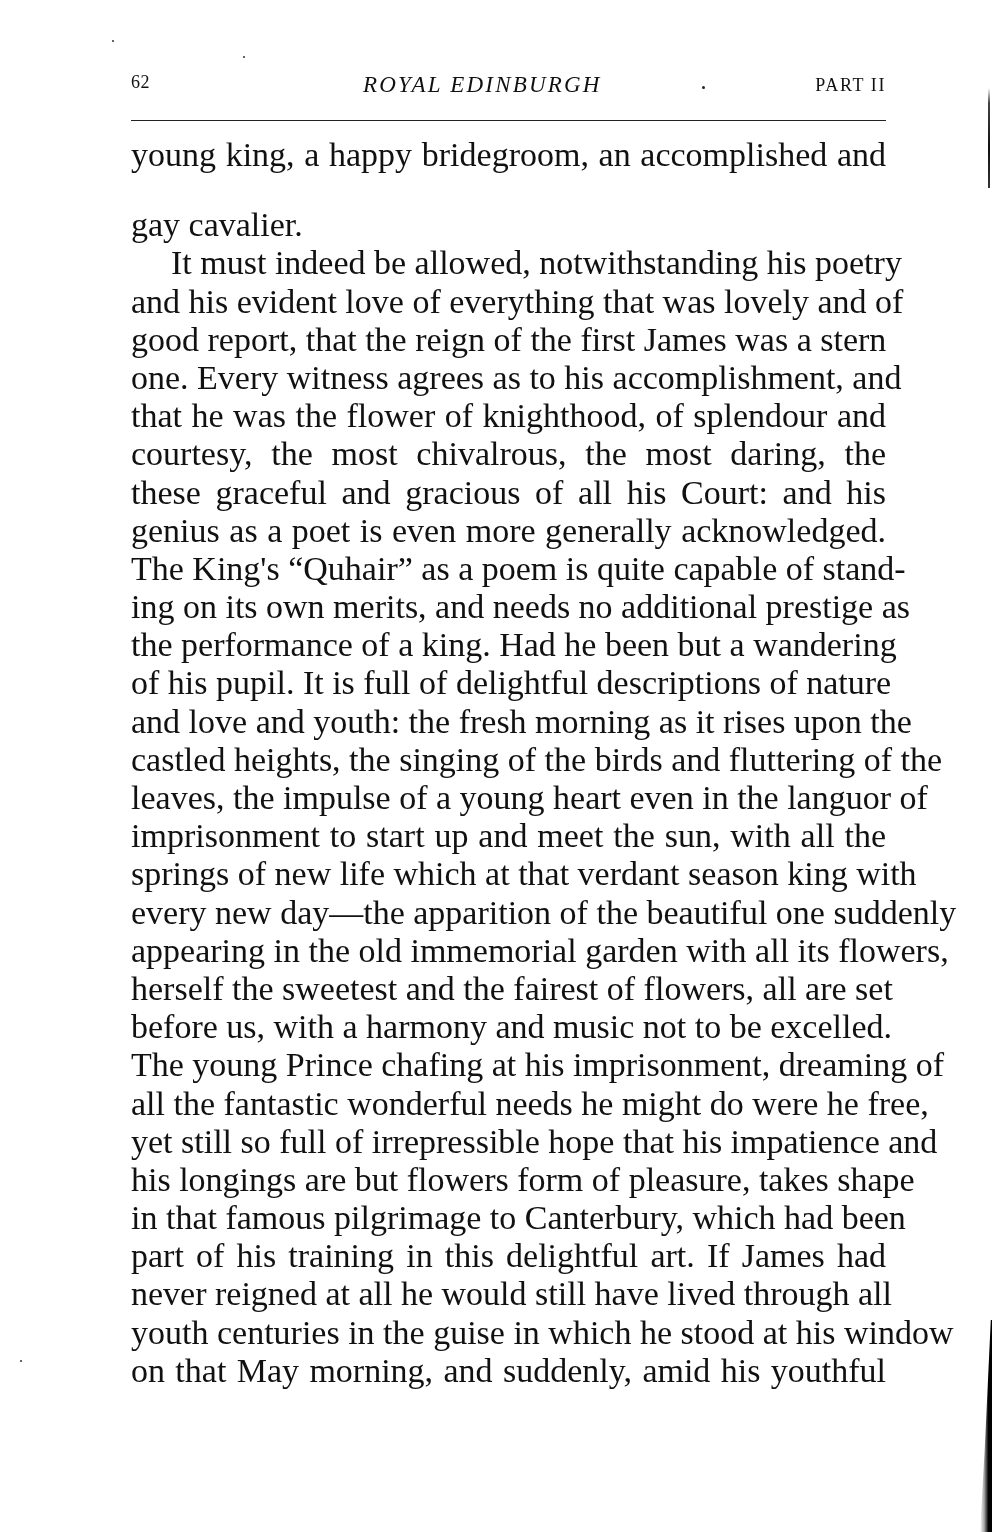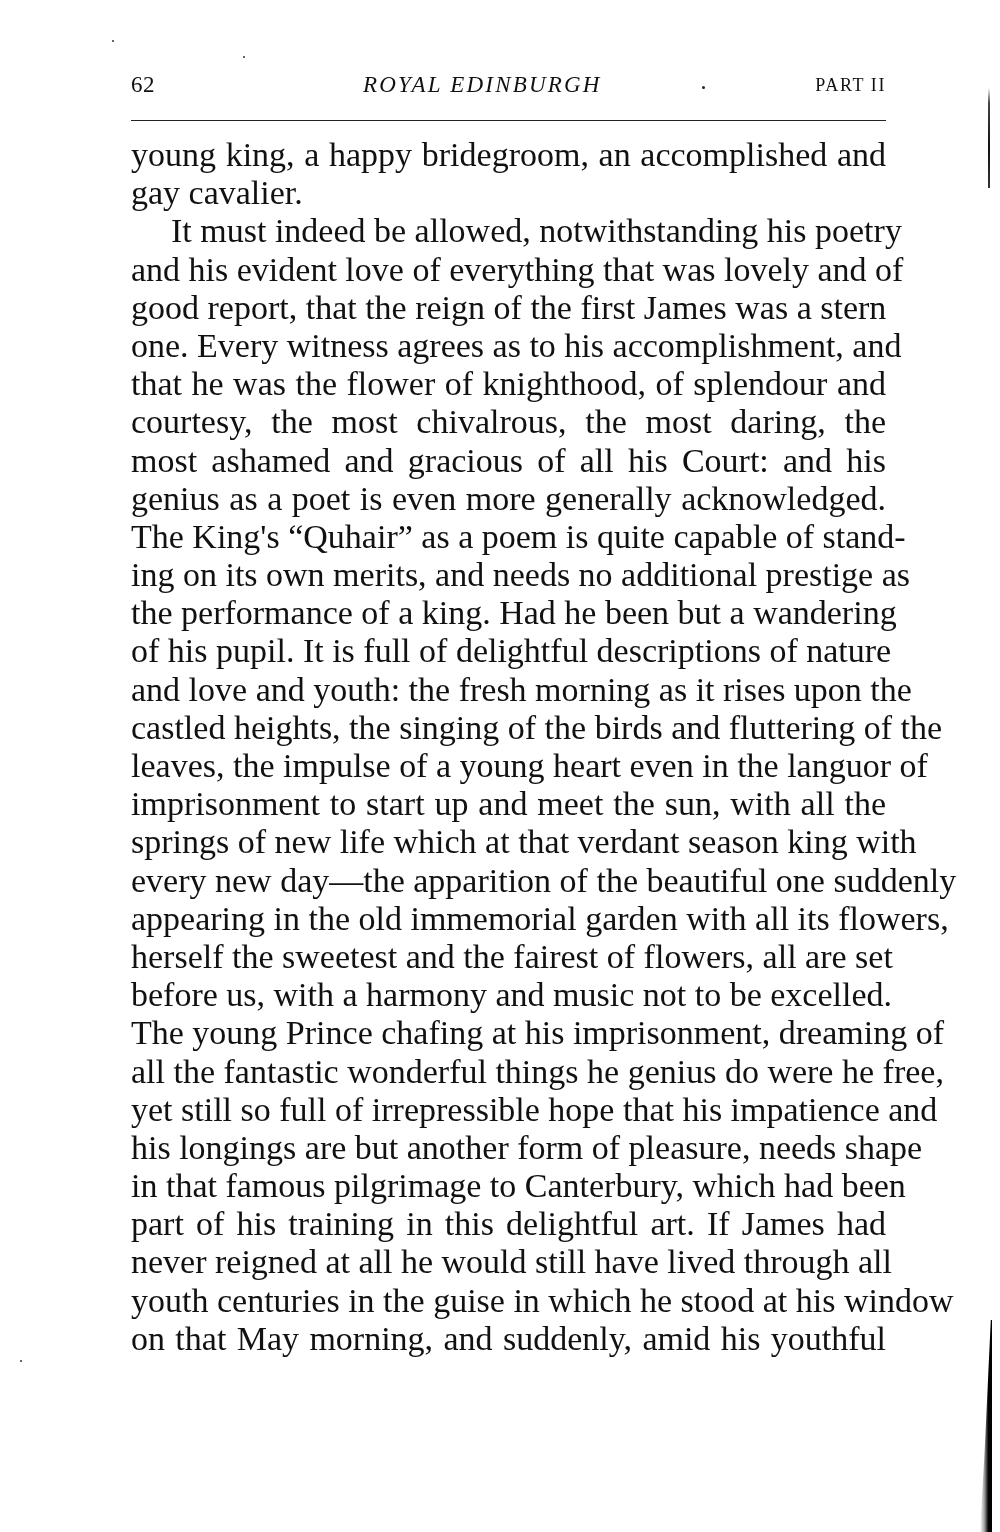--- a/index.html
+++ b/index.html
@@ -25,21 +25,21 @@
       position: absolute;
       left: 131px;
       top: 72px;
       width: 755px;
       height: 36px;
     }
     .page-number {
       position: absolute;
       left: 0;
       top: 0;
-      font-size: 23px;
+      font-size: 18px;
       letter-spacing: 0.5px;
     }
     .running-title {
       position: absolute;
       left: 232px;
       top: 0;
       font-size: 23px;
       font-style: italic;
       letter-spacing: 2.2px;
     }
@@ -76,20 +76,21 @@
     }
     .line {
       height: 38.2px;
       line-height: 38.2px;
       white-space: nowrap;
       text-align: justify;
       text-align-last: justify;
     }
     .line.last {
       text-align-last: left;
+      margin-top: 32px;
     }
     .line.indent {
       padding-left: 40px;
     }
     .edge-shadow-top {
       position: absolute;
       left: 988px;
       top: 88px;
       width: 2px;
       height: 100px;
@@ -128,39 +129,39 @@
 
   <div class="body-text">
     <div class="line">young king, a happy bridegroom, an accomplished and</div>
     <div class="line last">gay cavalier.</div>
     <div class="line indent">It must indeed be allowed, notwithstanding his poetry</div>
     <div class="line">and his evident love of everything that was lovely and of</div>
     <div class="line">good report, that the reign of the first James was a stern</div>
     <div class="line">one.  Every witness agrees as to his accomplishment, and</div>
     <div class="line">that he was the flower of knighthood, of splendour and</div>
     <div class="line">courtesy, the most chivalrous, the most daring, the</div>
-    <div class="line">most ashamed and gracious of all his Court: and his</div>
+    <div class="line">these graceful and gracious of all his Court: and his</div>
     <div class="line">genius as a poet is even more generally acknowledged.</div>
     <div class="line">The King's “Quhair” as a poem is quite capable of stand-</div>
     <div class="line">ing on its own merits, and needs no additional prestige as</div>
     <div class="line">the performance of a king.  Had he been but a wandering</div>
     <div class="line">of his pupil.  It is full of delightful descriptions of nature</div>
     <div class="line">and love and youth: the fresh morning as it rises upon the</div>
     <div class="line">castled heights, the singing of the birds and fluttering of the</div>
     <div class="line">leaves, the impulse of a young heart even in the languor of</div>
     <div class="line">imprisonment to start up and meet the sun, with all the</div>
     <div class="line">springs of new life which at that verdant season king with</div>
     <div class="line">every new day—the apparition of the beautiful one suddenly</div>
     <div class="line">appearing in the old immemorial garden with all its flowers,</div>
     <div class="line">herself the sweetest and the fairest of flowers, all are set</div>
     <div class="line">before us, with a harmony and music not to be excelled.</div>
     <div class="line">The young Prince chafing at his imprisonment, dreaming of</div>
-    <div class="line">all the fantastic wonderful things he genius do were he free,</div>
+    <div class="line">all the fantastic wonderful needs he might do were he free,</div>
     <div class="line">yet still so full of irrepressible hope that his impatience and</div>
-    <div class="line">his longings are but another form of pleasure, needs shape</div>
+    <div class="line">his longings are but flowers form of pleasure, takes shape</div>
     <div class="line">in that famous pilgrimage to Canterbury, which had been</div>
     <div class="line">part of his training in this delightful art.  If James had</div>
     <div class="line">never reigned at all he would still have lived through all</div>
     <div class="line">youth centuries in the guise in which he stood at his window</div>
     <div class="line">on that May morning, and suddenly, amid his youthful</div>
   </div>
 
   <div class="edge-shadow-top"></div>
   <div class="edge-shadow-bottom"></div>
 

